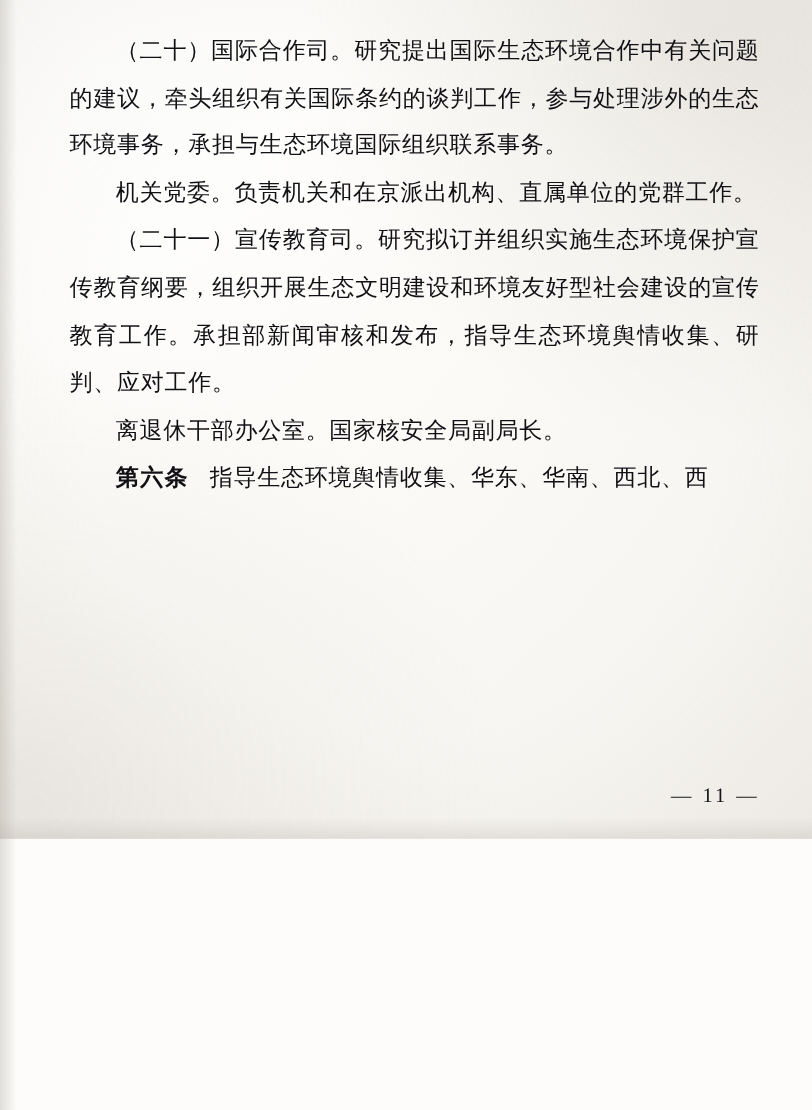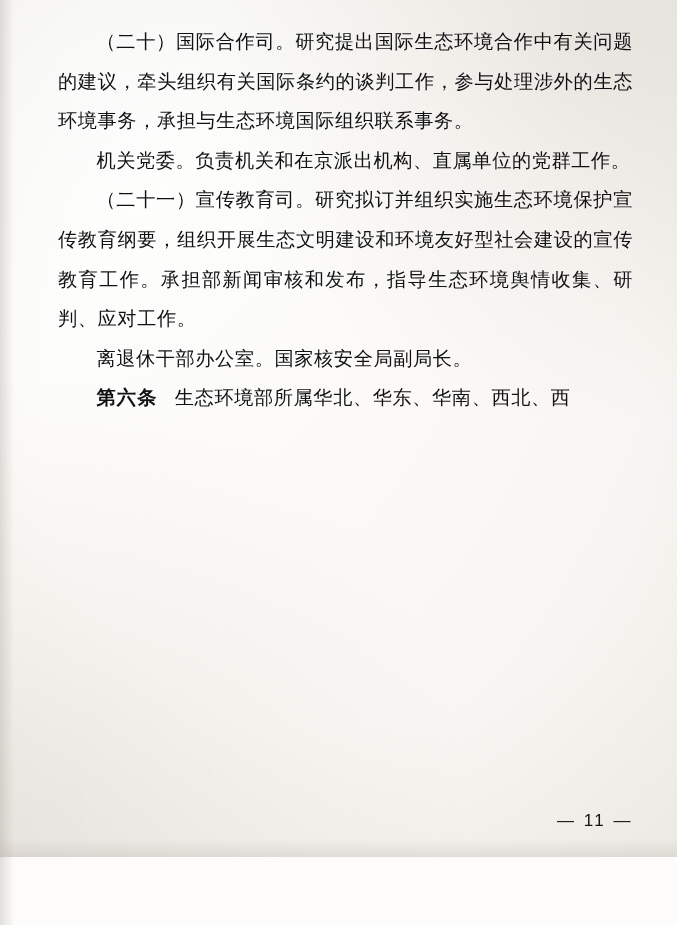--- a/index.html
+++ b/index.html
@@ -9,21 +9,21 @@
   body {
     width: 677px;
     height: 925px;
     background: #fdfcfa;
     font-family: "DejaVu Serif", serif;
     overflow: hidden;
   }
   .page {
     position: relative;
     width: 677px;
-    height: 857px;
+    height: 699px;
     background:
       radial-gradient(ellipse at 12% 8%, #ffffff 0%, #fbfaf7 45%, #f4f2ee 100%);
     box-sizing: border-box;
     padding: 22px 44px 0 58px;
   }
   
   .page::before {
     content: "";
     position: absolute;
     inset: 0;
@@ -57,21 +57,21 @@
     width: 0.9em;
   }
   .footer {
     position: absolute;
     right: 44px;
     bottom: 26px;
     z-index: 3;
     color: #141318;
     font-size: 17px;
     letter-spacing: 2.5px;
-    font-family: Liberation Sans, sans-serif;
+    font-family: Liberation Serif, serif;
   }
   .edge-shadow {
     position: absolute;
     top: 0;
     left: 0;
     width: 14px;
     height: 925px;
     background: linear-gradient(to right, rgba(160,154,145,0.30), rgba(160,154,145,0));
     z-index: 4;
     pointer-events: none;
@@ -101,18 +101,18 @@
     <p>
       <span>机关党委。负责机关和在京派出机构、直属单位的党群工作。</span>
     </p>
     <p>
       <span>（二十一）宣传教育司。研究拟订并组织实施生态环境保护宣传教育纲要，组织开展生态文明建设和环境友好型社会建设的宣传教育工作。承担部新闻审核和发布，指导生态环境舆情收集、研判、应对工作。</span>
     </p>
     <p>
       <span>离退休干部办公室。国家核安全局副局长。</span>
     </p>
     <p>
-      <span class="lead">第六条</span><span class="lead-gap"></span><span>生态环境部所属华北、华东、华南、西北、西</span>
+      <span class="lead">第六条</span><span class="lead-gap"></span><span>指导生态环境舆情收集、华东、华南、西北、西</span>
     </p>
   </div>
 
   <div class="footer">— 11 —</div>
 </div>
 
 </body></html>

